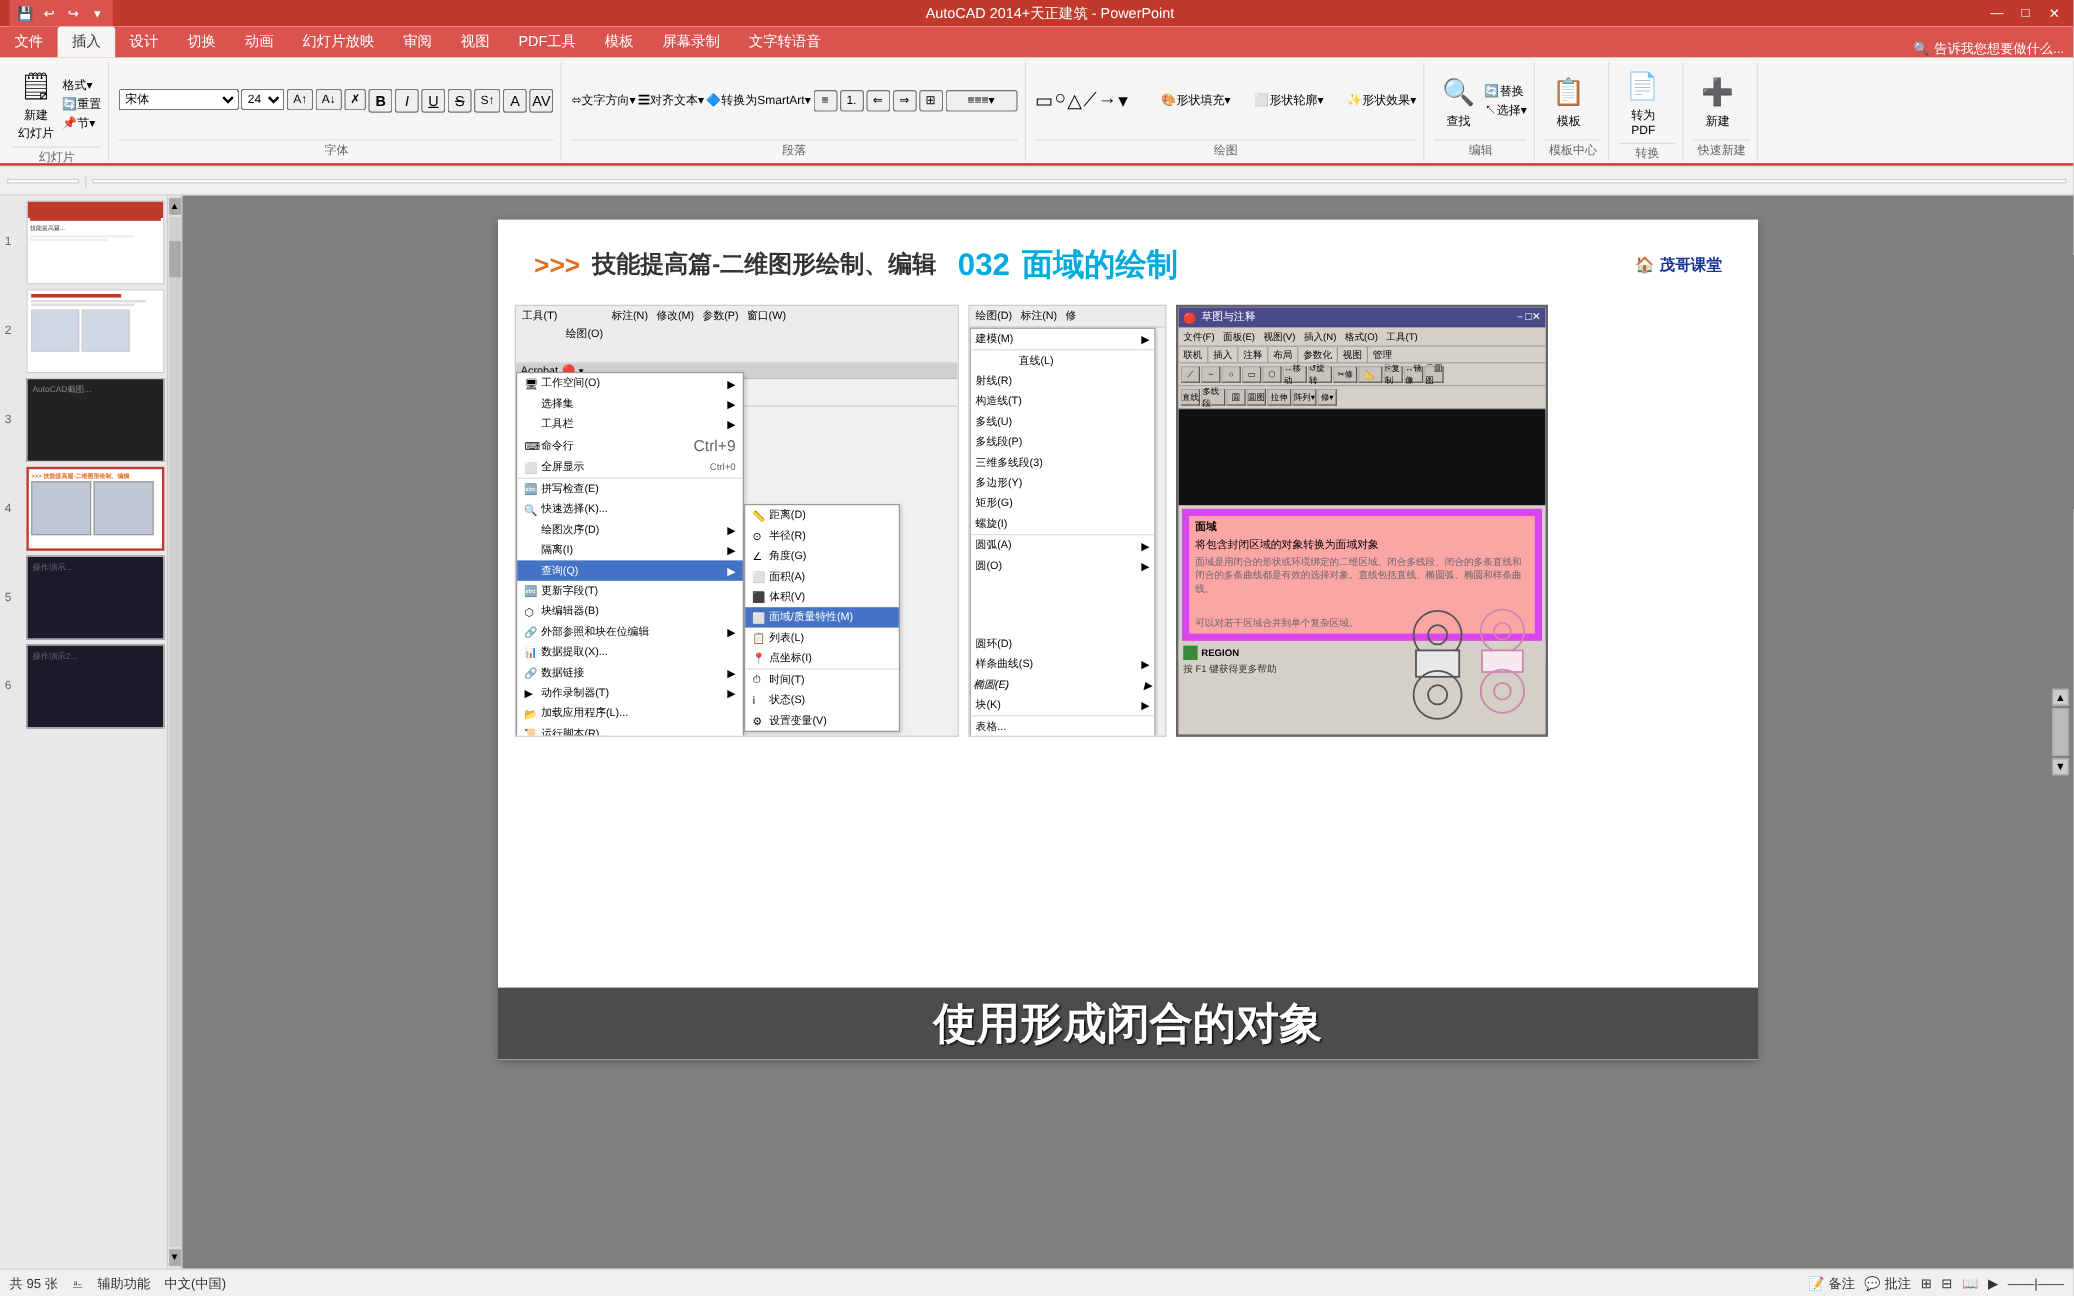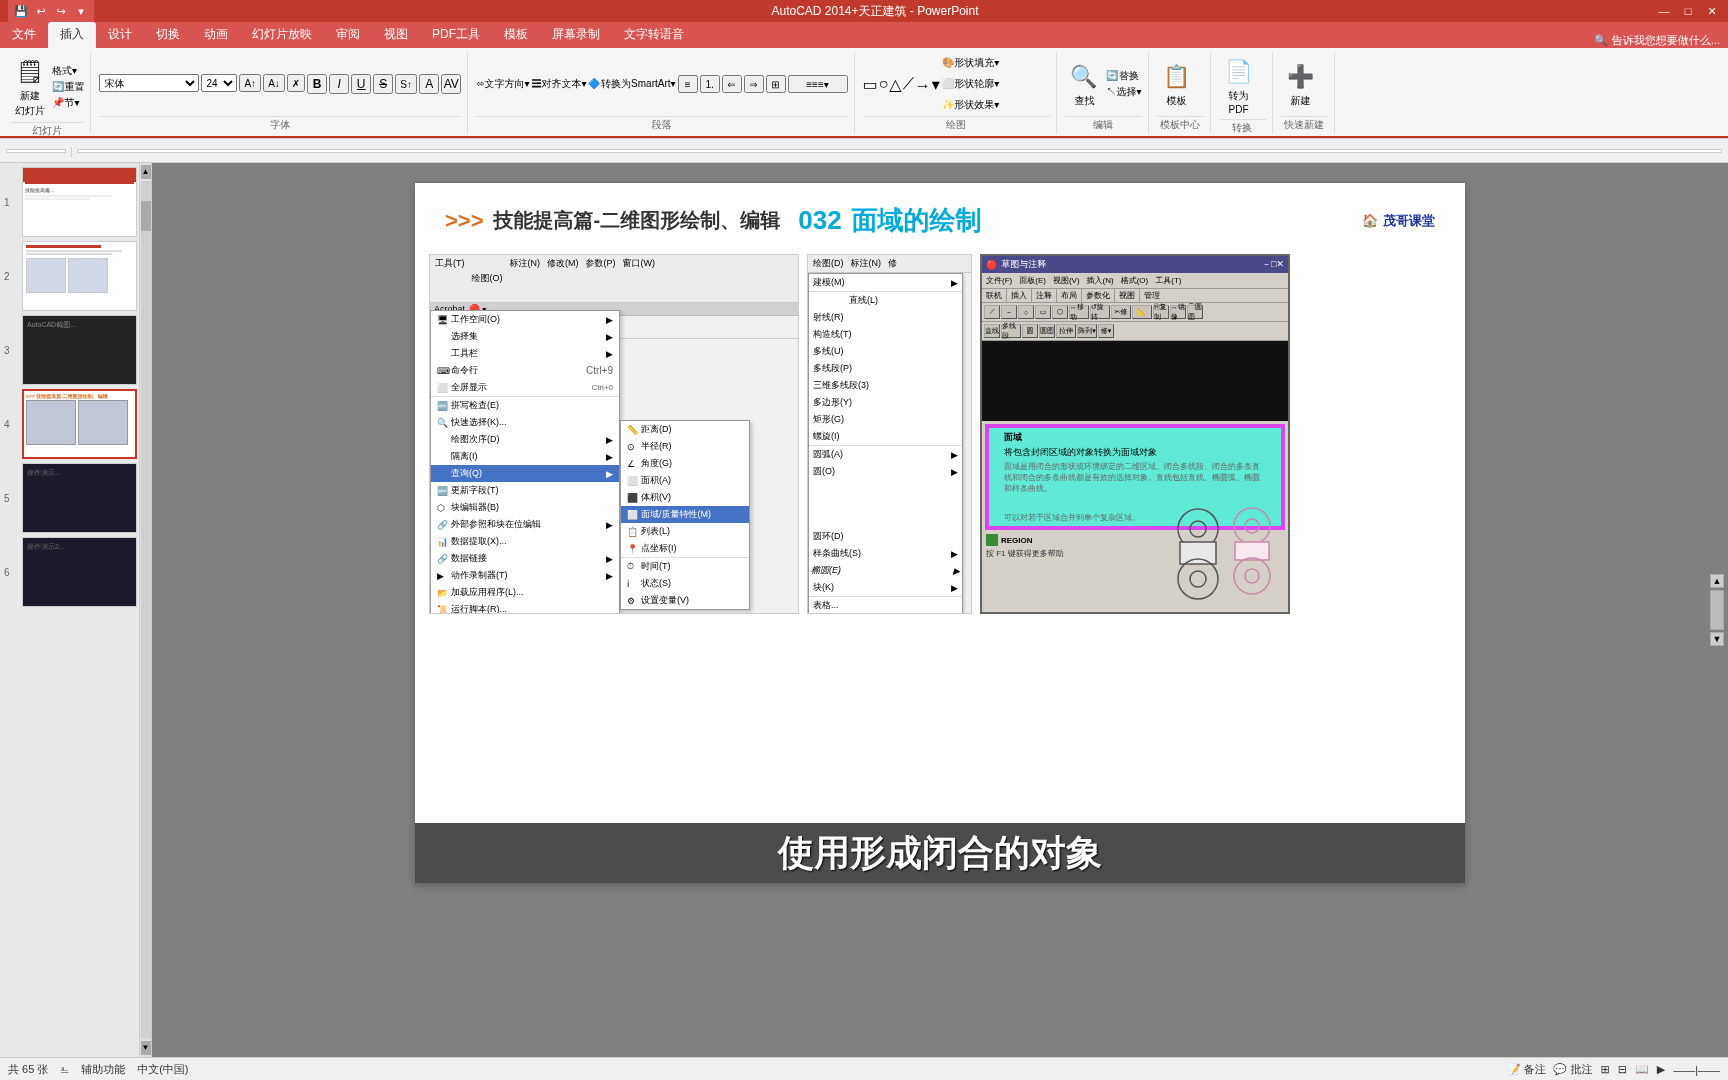--- a/index.html
+++ b/index.html
@@ -317,21 +317,21 @@
     <div class="ribbon-group" style="min-width:200px;">
       <div class="ribbon-group-content">
         <div style="display:flex;gap:1px;flex-wrap:wrap;max-width:180px;">
           <span style="font-size:16px;">▭</span>
           <span style="font-size:16px;">○</span>
           <span style="font-size:16px;">△</span>
           <span style="font-size:16px;">⟋</span>
           <span style="font-size:16px;">→</span>
           <span style="font-size:16px;">▾</span>
         </div>
-        <div style="display:flex;flex-direction:column;gap:7px;">
+        <div style="display:flex;gap:20px;margin-left:26px;">
           <div style="font-size:10px;display:flex;align-items:center;gap:2px;">🎨形状填充▾</div>
           <div style="font-size:10px;display:flex;align-items:center;gap:2px;">⬜形状轮廓▾</div>
           <div style="font-size:10px;display:flex;align-items:center;gap:2px;">✨形状效果▾</div>
         </div>
       </div>
       <div class="ribbon-group-label">绘图</div>
     </div>
 
     <div class="ribbon-group">
       <div class="ribbon-group-content">
@@ -497,21 +497,21 @@
             <button style="font-size:10px;width:22px;height:18px;font-weight:bold;">注释</button>
           </div>
 
           <div style="position:absolute;left:0;top:55px;background:white;border:1px solid #999;box-shadow:2px 2px 4px rgba(0,0,0,0.2);width:190px;z-index:5;">
             <div style="display:flex;align-items:center;padding:2px 6px;font-size:9px;">
               <span style="width:14px;">🖥</span>工作空间(O)<span style="margin-left:auto;">▶</span>
             </div>
             <div style="display:flex;align-items:center;padding:2px 6px;font-size:9px;"><span style="width:14px;"></span>选择集<span style="margin-left:auto;">▶</span></div>
             <div style="display:flex;align-items:center;padding:2px 6px;font-size:9px;"><span style="width:14px;"></span>工具栏<span style="margin-left:auto;">▶</span></div>
             <div style="display:flex;align-items:center;padding:2px 6px;font-size:9px;">
-              <span style="width:14px;">⌨</span>命令行 <span style="margin-left:auto;font-size:10px;color:#666;">Ctrl+9</span>
+              <span style="width:14px;">⌨</span>命令行 <span style="margin-left:auto;font-size:13px;color:#666;">Ctrl+9</span>
             </div>
             <div style="display:flex;align-items:center;padding:2px 6px;font-size:9px;">
               <span style="width:14px;">⬜</span>全屏显示<span style="margin-left:auto;font-size:8px;color:#666;">Ctrl+0</span>
             </div>
             <div style="border-top:1px solid #ddd;"></div>
             <div style="display:flex;align-items:center;padding:2px 6px;font-size:9px;"><span style="width:14px;">🔤</span>拼写检查(E)</div>
             <div style="display:flex;align-items:center;padding:2px 6px;font-size:9px;"><span style="width:14px;">🔍</span>快速选择(K)...</div>
             <div style="display:flex;align-items:center;padding:2px 6px;font-size:9px;"><span style="width:14px;"></span>绘图次序(D)<span style="margin-left:auto;">▶</span></div>
             <div style="display:flex;align-items:center;padding:2px 6px;font-size:9px;"><span style="width:14px;"></span>隔离(I)<span style="margin-left:auto;">▶</span></div>
             <div style="display:flex;align-items:center;padding:2px 6px;font-size:9px;background:#4472C4;color:white;"><span style="width:14px;"></span>查询(Q)<span style="margin-left:auto;">▶</span></div>
@@ -627,21 +627,21 @@
             <div style="width:16px;height:14px;background:#c8c4bc;border:1px outset #aaa;font-size:7px;display:flex;align-items:center;justify-content:center;cursor:pointer;">圆图</div>
             <div style="width:20px;height:14px;background:#c8c4bc;border:1px outset #aaa;font-size:7px;display:flex;align-items:center;justify-content:center;cursor:pointer;">拉伸</div>
             <div style="width:20px;height:14px;background:#c8c4bc;border:1px outset #aaa;font-size:7px;display:flex;align-items:center;justify-content:center;cursor:pointer;">阵列▾</div>
             <div style="width:16px;height:14px;background:#c8c4bc;border:1px outset #aaa;font-size:7px;display:flex;align-items:center;justify-content:center;cursor:pointer;">修▾</div>
           </div>
 
           <div style="background:#111;height:80px;position:relative;">
             
           </div>
 
-          <div style="background:#5eead4;border:4px solid #d946ef;padding:3px 15px;font-size:9px;margin:3px;">
+          <div style="background:#fca5a5;border:6px solid #d946ef;padding:3px 5px;font-size:9px;margin:3px;">
             <div style="font-weight:bold;margin-bottom:2px;">面域</div>
             <div style="margin-bottom:2px;">将包含封闭区域的对象转换为面域对象</div>
             <div style="color:#666;font-size:8px;margin-bottom:18px;">面域是用闭合的形状或环境绑定的二维区域。闭合多线段、闭合的多条直线和闭合的多条曲线都是有效的选择对象。直线包括直线、椭圆弧、椭圆和样条曲线。</div>
             <div style="color:#666;font-size:8px;">可以对若干区域合并到单个复杂区域。</div>
           </div>
 
           <div style="display:flex;align-items:center;padding:1px 4px;font-size:8px;background:#d4d0c8;">
             <span style="width:12px;height:12px;background:#3a8a3a;display:inline-block;margin-right:3px;"></span>
             <span style="font-weight:bold;">REGION</span>
           </div>
@@ -680,21 +680,21 @@
 
     <div style="position:absolute;right:4px;top:50%;transform:translateY(-50%);display:flex;flex-direction:column;gap:2px;">
       <div style="width:14px;height:14px;background:#ccc;border:1px solid #aaa;display:flex;align-items:center;justify-content:center;font-size:9px;cursor:pointer;">▲</div>
       <div style="width:14px;height:40px;background:#bbb;border:1px solid #aaa;cursor:pointer;"></div>
       <div style="width:14px;height:14px;background:#ccc;border:1px solid #aaa;display:flex;align-items:center;justify-content:center;font-size:9px;cursor:pointer;">▼</div>
     </div>
   </div>
 </div>
 
 <div class="status-bar">
-  <span>共 65 张</span>
+  <span>共 95 张</span>
   <span>⎁</span>
   <span>辅助功能</span>
   <span>中文(中国)</span>
   <div class="status-right">
     <span>📝 备注</span>
     <span>💬 批注</span>
     <span>⊞</span>
     <span>⊟</span>
     <span>📖</span>
     <span>▶</span>

